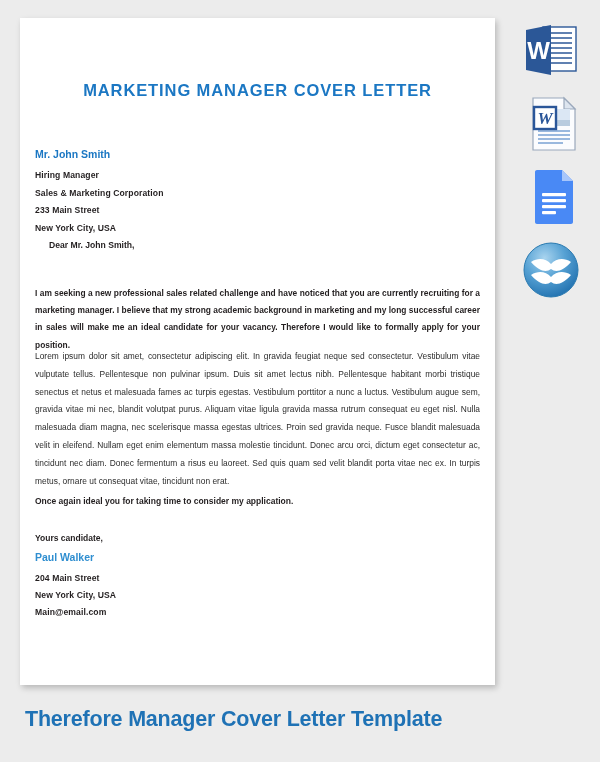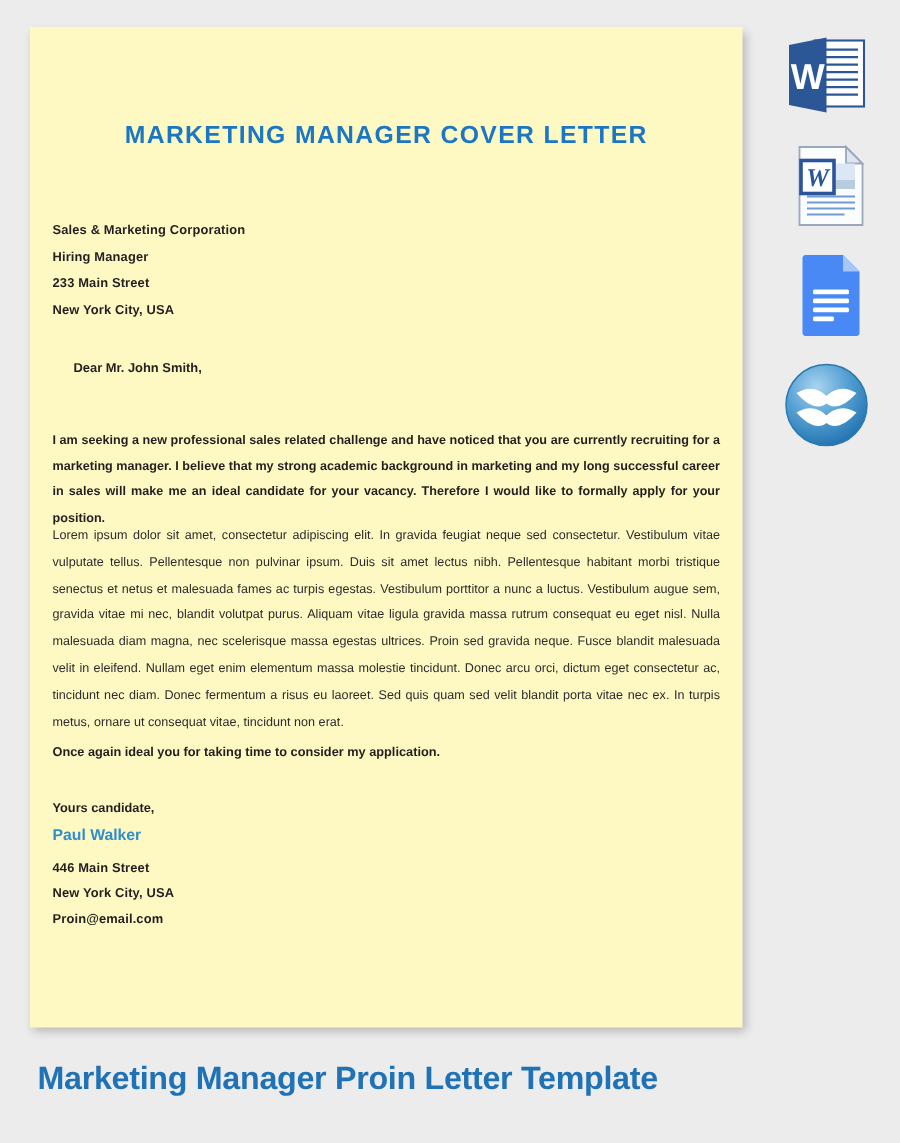--- a/index.html
+++ b/index.html
@@ -16,21 +16,21 @@
     position: relative;
   }
 
   
   .sheet {
     position: absolute;
     left: 20px;
     top: 18px;
     width: 475px;
     height: 667px;
-    background: #fef9c3;
+    background: #ffffff;
     box-shadow: 2px 3px 6px rgba(0,0,0,0.22);
     box-sizing: border-box;
     padding: 0;
   }
 
   .doc-title {
     position: absolute;
     left: 0;
     right: 0;
     top: 63px;
@@ -144,39 +144,40 @@
   }
 </style>
 </head>
 <body>
 
 <div class="sheet">
 
   <div class="doc-title">MARKETING MANAGER COVER LETTER</div>
 
   <div class="addr-block">
+    <div class="addr-name">Mr. John Smith</div>
+    <div class="addr-line">Hiring Manager</div>
     <div class="addr-line">Sales &amp; Marketing Corporation</div>
-    <div class="addr-line">Hiring Manager</div>
     <div class="addr-line">233 Main Street</div>
     <div class="addr-line">New York City, USA</div>
   </div>
 
   <div class="salutation">Dear Mr. John Smith,</div>
 
   <div class="body-para para-1">I am seeking a new professional sales related challenge and have noticed that you are currently recruiting for a marketing manager. I believe that my strong academic background in marketing and my long successful career in sales will make me an ideal candidate for your vacancy. Therefore I would like to formally apply for your position.</div>
   <div class="body-para para-2">Lorem ipsum dolor sit amet, consectetur adipiscing elit. In gravida feugiat neque sed consectetur. Vestibulum vitae vulputate tellus. Pellentesque non pulvinar ipsum. Duis sit amet lectus nibh. Pellentesque habitant morbi tristique senectus et netus et malesuada fames ac turpis egestas. Vestibulum porttitor a nunc a luctus. Vestibulum augue sem, gravida vitae mi nec, blandit volutpat purus. Aliquam vitae ligula gravida massa rutrum consequat eu eget nisl. Nulla malesuada diam magna, nec scelerisque massa egestas ultrices. Proin sed gravida neque. Fusce blandit malesuada velit in eleifend. Nullam eget enim elementum massa molestie tincidunt. Donec arcu orci, dictum eget consectetur ac, tincidunt nec diam. Donec fermentum a risus eu laoreet. Sed quis quam sed velit blandit porta vitae nec ex. In turpis metus, ornare ut consequat vitae, tincidunt non erat.</div>
 
   <div class="closing-note">Once again ideal you for taking time to consider my application.</div>
   <div class="signoff">Yours candidate,</div>
   <div class="signer-name">Paul Walker</div>
 
   <div class="signer-lines">
-    <div class="addr-line">446 Main Street</div>
+    <div class="addr-line">204 Main Street</div>
     <div class="addr-line">New York City, USA</div>
-    <div class="addr-line">Proin@email.com</div>
+    <div class="addr-line">Main@email.com</div>
   </div>
 
 </div>
 
 <div class="icon-rail">
 
   <div class="icon-slot">
     <svg width="66" height="66" viewBox="0 0 66 66">
       <rect x="25" y="9" width="33" height="44" fill="#ffffff" stroke="#2b5797" stroke-width="1.4"></rect>
       <g stroke="#2b5797" stroke-width="1.5">
@@ -236,13 +237,13 @@
         </radialGradient>
       </defs>
       <circle cx="33" cy="33" r="27" fill="url(#ooGrad)" stroke="#2a7ab0" stroke-width="1"></circle>
       <path d="M13 25 C21 20 28 22 33 27 C38 22 45 20 53 25 C45 34 38 36 33 32 C28 36 21 34 13 25 Z" fill="#ffffff"></path>
       <path d="M13 38 C21 33 28 35 33 40 C38 35 45 33 53 38 C45 47 38 49 33 45 C28 49 21 47 13 38 Z" fill="#ffffff"></path>
     </svg>
   </div>
 
 </div>
 
-<div class="caption">Marketing Manager Proin Letter Template</div>
+<div class="caption">Therefore Manager Cover Letter Template</div>
 
 </body></html>

